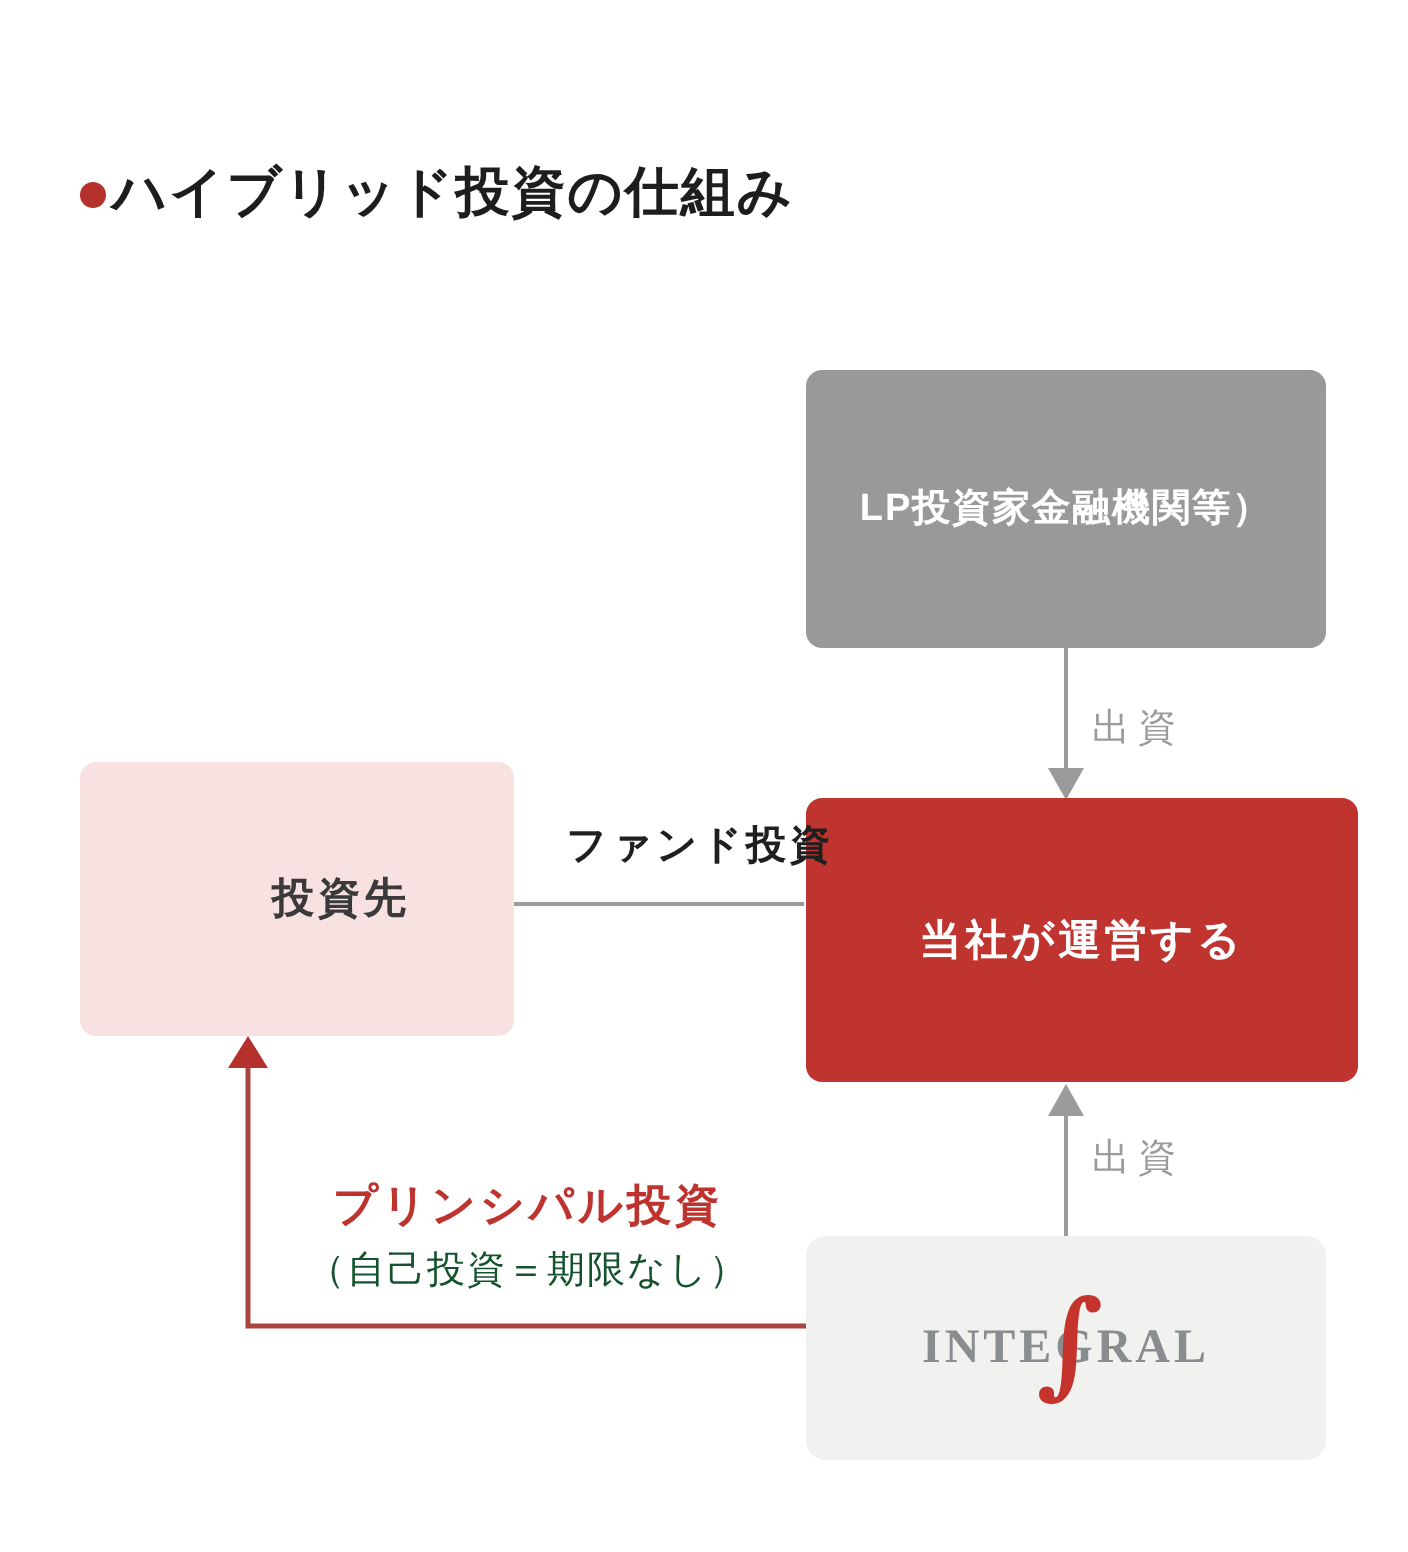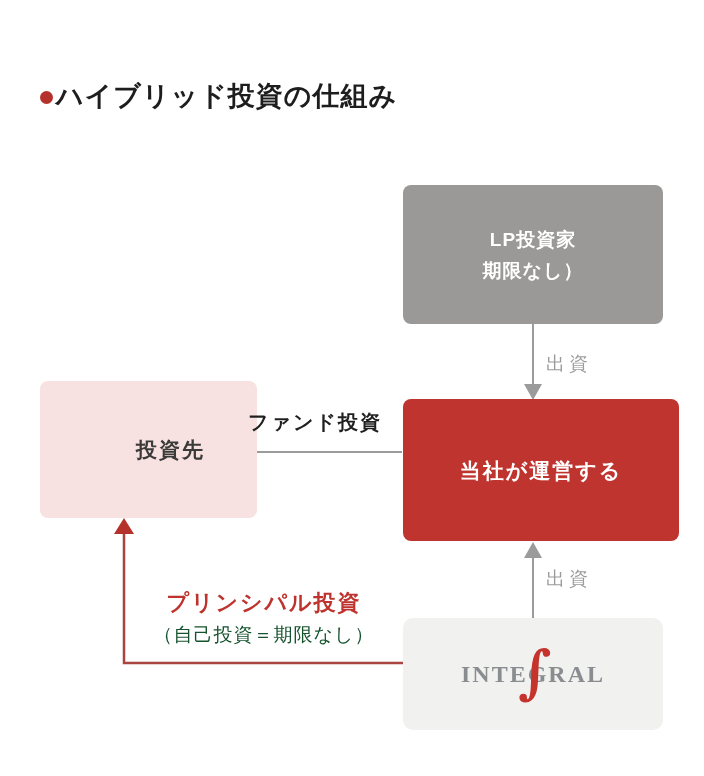--- a/index.html
+++ b/index.html
@@ -17,21 +17,21 @@
   .bullet {
     width:13px; height:13px; border-radius:50%;
     background:#b5312c; flex:0 0 auto; margin-top:2px;
   }
   .title {
     font-size:27px; font-weight:bold; color:#1d1d1d; letter-spacing:1px;
   }
   .arrows { position:absolute; left:0; top:0; }
   .node {
     position:absolute; border-radius:8px;
-    display:flex; flex-direction:column;
+    display:flex; flex-direction:row;
     align-items:center; justify-content:center;
     text-align:center;
   }
   .node-lp {
     left:403px; top:185px; width:260px; height:139px;
     background:#9a9998; color:#ffffff;
     font-size:19px; font-weight:600; line-height:31px; letter-spacing:1px;
   }
   .node-fund {
     left:403px; top:399px; width:276px; height:142px;
@@ -63,21 +63,21 @@
   .lbl { position:absolute; white-space:nowrap; }
   .lbl-contribution-top {
     left:546px; top:351px;
     color:#9b9b9b; font-size:19px; letter-spacing:4px;
   }
   .lbl-contribution-bottom {
     left:546px; top:566px;
     color:#9b9b9b; font-size:19px; letter-spacing:4px;
   }
   .lbl-fund-investment {
-    left:213px; top:409px; width:204px; text-align:center;
+    left:213px; top:409px; width:204px; text-align:right;
     font-size:20px; font-weight:bold; color:#1f1f1f; letter-spacing:2px;
   }
   .lbl-principal {
     left:124px; top:588px; width:280px; text-align:center;
     font-size:22px; font-weight:bold; color:#be332e; letter-spacing:2px;
   }
   .lbl-principal-note {
     left:124px; top:622px; width:280px; text-align:center;
     font-size:19px; color:#14532d; letter-spacing:1px;
   }
@@ -100,21 +100,21 @@
 
   <line x1="533" y1="618" x2="533" y2="556" stroke="#9b9b9b" stroke-width="2"></line>
   <polygon points="533,542 524,558 542,558" fill="#9b9b9b"></polygon>
 
   <path d="M404,663 L124,663 L124,532" fill="none" stroke="#a94440" stroke-width="2.5"></path>
   <polygon points="124,518 114,534 134,534" fill="#b5312c"></polygon>
 </svg>
 
 <div class="node node-lp">
   <div>LP投資家</div>
-  <div>期限なし）</div>
+  <div>金融機関等）</div>
 </div>
 
 <div class="node node-fund">
   <div>当社が運営する</div>
 </div>
 
 <div class="node node-investees">
   <div>投資先</div>
 </div>
 

